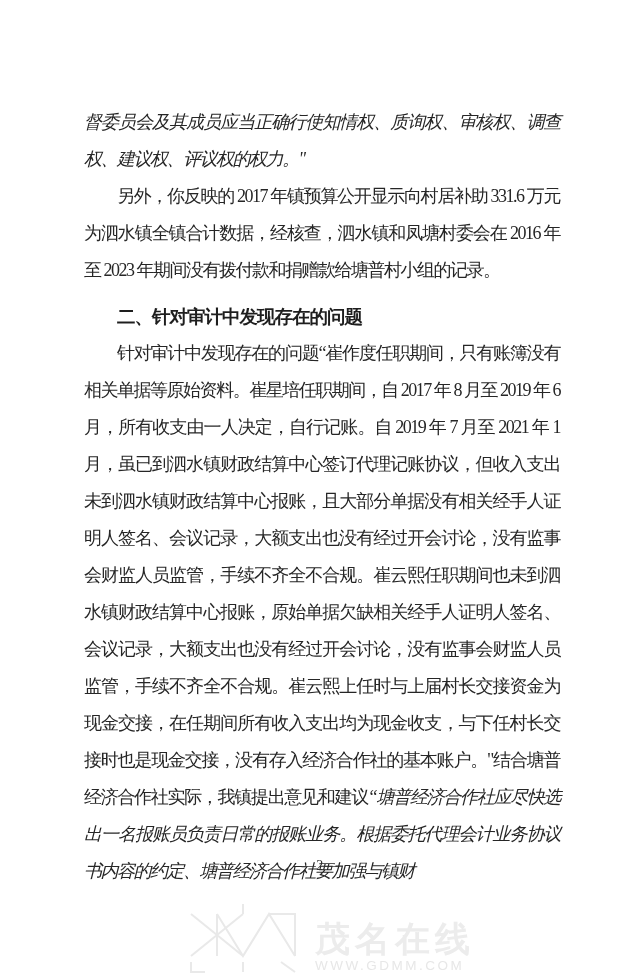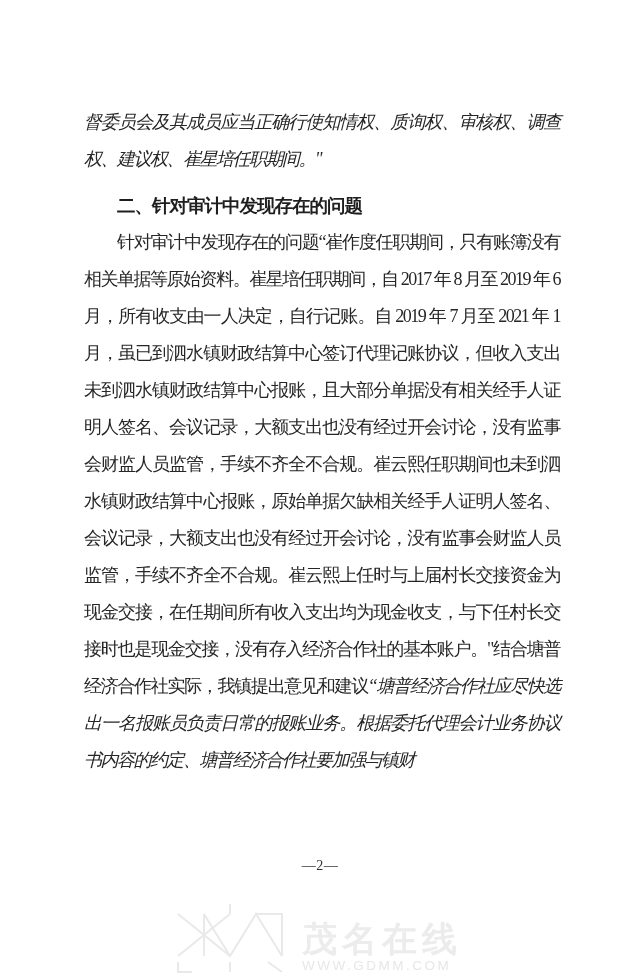--- a/index.html
+++ b/index.html
@@ -51,21 +51,21 @@
     width: 100%;
     text-align: center;
     font-size: 14px;
     letter-spacing: 0.5px;
     color: #303030;
     z-index: 2;
     font-family: "Liberation Serif", serif;
   }
   .watermark {
     position: absolute;
-    left: 172px;
+    left: 185px;
     top: 902px;
     display: flex;
     align-items: flex-end;
     gap: 12px;
     z-index: 1;
     user-select: none;
   }
   .wm-logo { display: block; }
   .wm-text {
     display: flex;
@@ -89,22 +89,23 @@
     color: #e7e7e7;
     font-family: "Liberation Sans", sans-serif;
   }
 </style>
 </head>
 <body>
 
 <div class="page">
 
   <div class="content">
-    <p class="para kaiti">督委员会及其成员应当正确行使知情权、质询权、审核权、调查权、建议权、崔星培任职期间。"</p>
+    <p class="para kaiti">督委员会及其成员应当正确行使知情权、质询权、审核权、调查权、建议权、评议权的权力。"</p>
 
+    <p class="para indent">另外，你反映的 2017 年镇预算公开显示向村居补助 331.6 万元为泗水镇全镇合计数据，经核查，泗水镇和凤塘村委会在 2016 年至 2023 年期间没有拨付款和捐赠款给塘普村小组的记录。</p>
 
     <h2 class="section-heading">二、针对审计中发现存在的问题</h2>
 
     <p class="para indent"><span>针对审计中发现存在的问题“崔作度任职期间，只有账簿没有相关单据等原始资料。崔星培任职期间，自 2017 年 8 月至 2019 年 6 月，所有收支由一人决定，自行记账。自 2019 年 7 月至 2021 年 1 月，虽已到泗水镇财政结算中心签订代理记账协议，但收入支出未到泗水镇财政结算中心报账，且大部分单据没有相关经手人证明人签名、会议记录，大额支出也没有经过开会讨论，没有监事会财监人员监管，手续不齐全不合规。崔云熙任职期间也未到泗水镇财政结算中心报账，原始单据欠缺相关经手人证明人签名、会议记录，大额支出也没有经过开会讨论，没有监事会财监人员监管，手续不齐全不合规。崔云熙上任时与上届村长交接资金为现金交接，在任期间所有收入支出均为现金收支，与下任村长交接时也是现金交接，没有存入经济合作社的基本账户。"结合塘普经济合作社实际，我镇提出意见和建议</span><span class="kaiti">“塘普经济合作社应尽快选出一名报账员负责日常的报账业务。根据委托代理会计业务协议书内容的约定、塘普经济合作社要加强与镇财</span></p>
   </div>
 
   <div class="page-number">—2—</div>
 
   <div class="watermark">
     <svg class="wm-logo" width="118" height="72" viewBox="0 0 118 72" fill="none" xmlns="http://www.w3.org/2000/svg">

